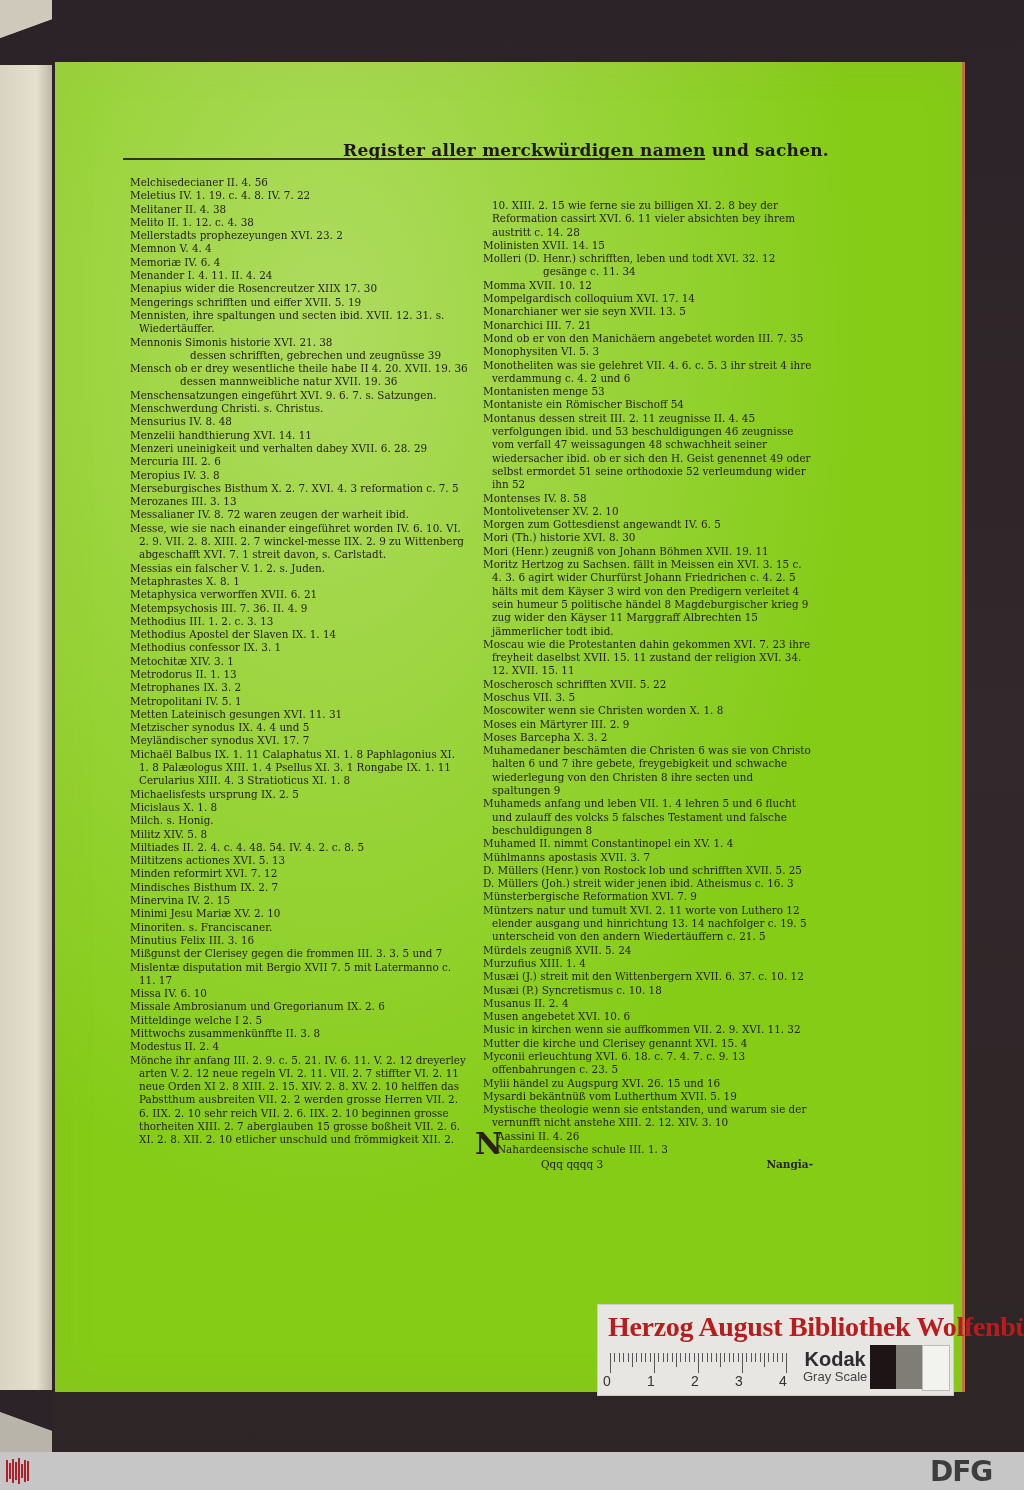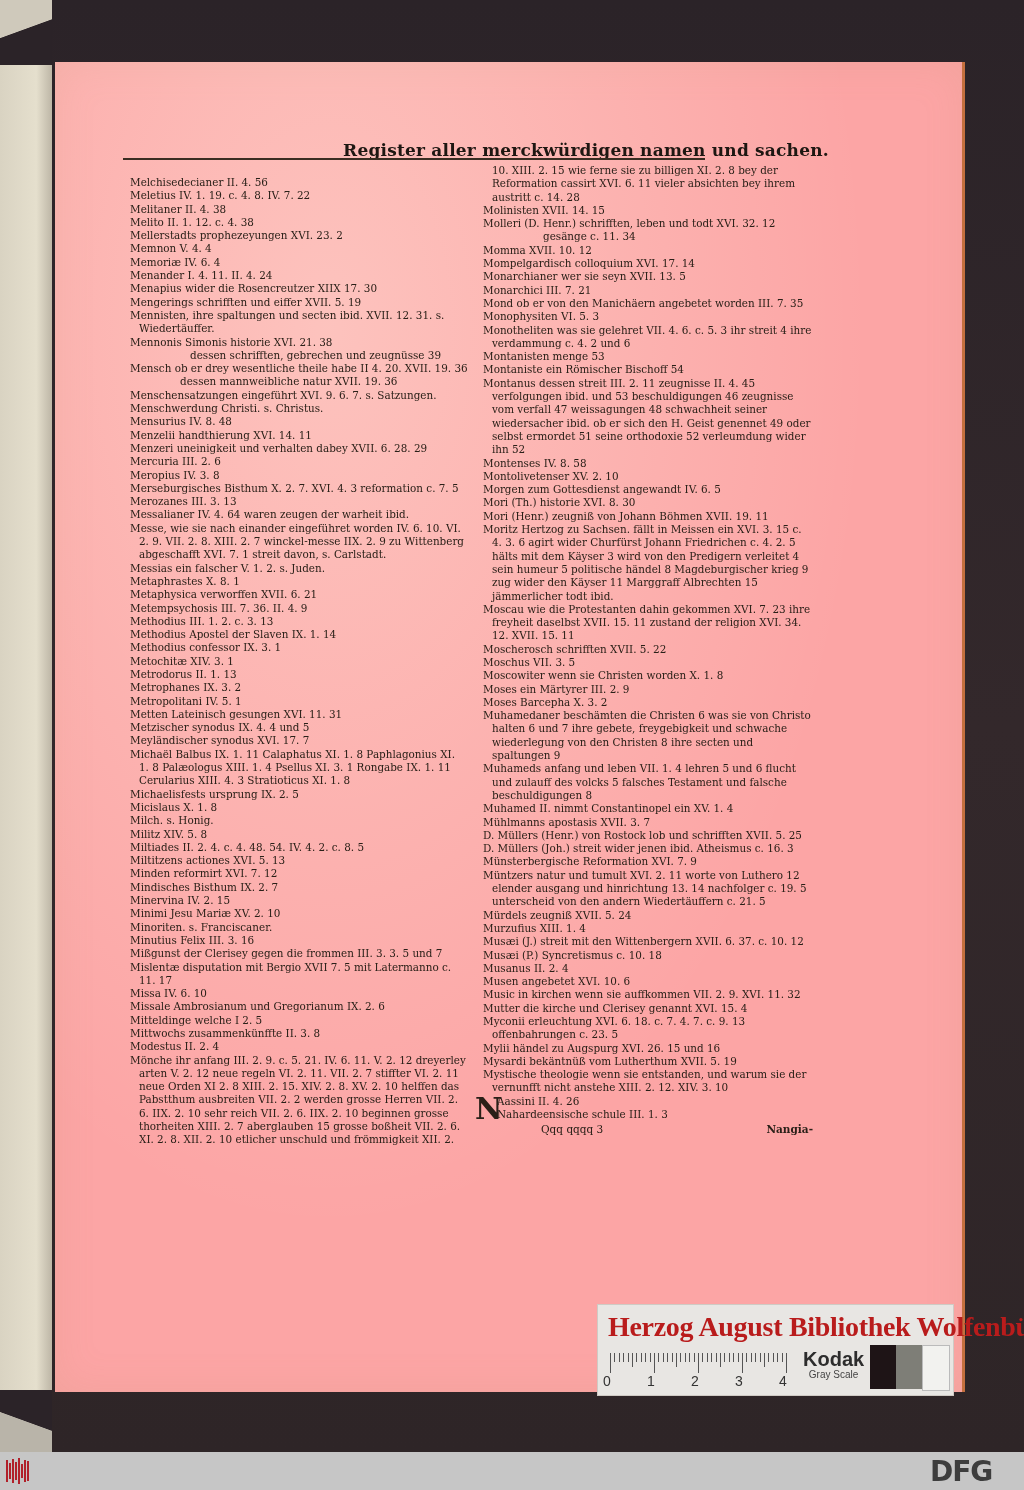--- a/index.html
+++ b/index.html
@@ -1,46 +1,46 @@
 <!DOCTYPE html>
 <html><head>
 <meta charset="utf-8">
 <style>
   html,body{margin:0;padding:0;}
   body{width:1024px;height:1490px;position:relative;overflow:hidden;background:#2f2629;font-family:"DejaVu Serif",serif;}
   .backdrop{position:absolute;left:0;top:0;width:1024px;height:1452px;background:linear-gradient(180deg,#2b2328 0%,#33282b 50%,#2e2527 100%);}
   .left-leaf{position:absolute;left:0;top:0;width:52px;height:1452px;background:linear-gradient(90deg,#d9d3c2 0%,#e5dfcd 70%,#bdb6a6 100%);}
   .left-leaf .shade-top{position:absolute;left:0;top:0;width:52px;height:65px;background:linear-gradient(160deg,#cfc9bb 0%,#cfc9bb 45%,#2b2328 46%);}
   .left-leaf .shade-bot{position:absolute;left:0;top:1390px;width:52px;height:62px;background:linear-gradient(200deg,#2b2328 0%,#2b2328 50%,#b9b4a9 51%);}
-  .page{position:absolute;left:55px;top:62px;width:910px;height:1330px;background:#fca5a5;box-shadow:inset -3px 0 0 #c4703e, inset 0 0 40px rgba(180,150,100,.15);}
+  .page{position:absolute;left:55px;top:62px;width:910px;height:1330px;background:#84cc16;box-shadow:inset -3px 0 0 #c4703e, inset 0 0 40px rgba(180,150,100,.15);}
   .page:before{content:"";position:absolute;left:0;top:0;right:0;bottom:0;background:radial-gradient(ellipse at 30% 20%,rgba(255,250,235,.35),transparent 60%);}
   .header{position:absolute;left:72px;right:50px;top:78px;text-align:center;}
   .header-title{font-family:"DejaVu Serif",serif;font-weight:bold;font-size:17px;color:#1e1712;letter-spacing:.2px;padding-left:130px;}
   .rule{position:absolute;left:68px;top:96px;width:582px;height:2px;background:#3a2d22;}
   .col{position:absolute;top:102px;font-size:10.4px;line-height:13.3px;color:#2a2018;}
   .col-left{left:75px;width:338px;margin-top:12px;}
   .col-right{left:428px;width:330px;}
   .entry{padding-left:9px;text-indent:-9px;margin:0;}
-  .entry.cont{text-indent:0;padding-left:9px;}
+  .entry.cont{text-indent:0;padding-left:9px;margin-top:35px;}
   .entry.sub{padding-left:60px;text-indent:0;}
   .entry.sub2{padding-left:50px;text-indent:0;}
   .section-letter{position:absolute;left:-8px;top:0;font-size:30px;line-height:28px;font-weight:bold;color:#2a2018;}
   .nsection{position:relative;padding-left:14px;}
   .footline{display:flex;justify-content:space-between;margin-top:2px;padding-left:14px;}
   .sig{font-size:10.5px;margin-left:44px;}
   .catch{font-weight:bold;font-size:10.5px;}
   .target{position:absolute;left:597px;top:1304px;width:355px;height:90px;background:#e8e6e3;border:1px solid #cfcac4;}
   .target-title{position:absolute;left:10px;top:6px;font-family:"Liberation Serif",serif;font-weight:bold;font-size:28px;color:#b91c1c;letter-spacing:-.3px;white-space:nowrap;}
   .ruler{position:absolute;left:10px;top:44px;width:185px;height:24px;}
   .ruler .tick{position:absolute;top:4px;width:1px;background:#555;}
   .ruler-nums{position:absolute;left:5px;top:68px;width:200px;height:16px;font-family:"Liberation Sans",sans-serif;font-size:14px;color:#333;}
   .ruler-nums span{position:absolute;}
   .kodak{position:absolute;left:205px;top:44px;text-align:center;}
   .kodak-brand{font-family:"Liberation Sans",sans-serif;font-weight:bold;font-size:20px;color:#2d2d2d;line-height:20px;}
-  .kodak-sub{font-family:"Liberation Sans",sans-serif;font-size:10px;color:#444;}
+  .kodak-sub{font-family:"Liberation Sans",sans-serif;font-size:13px;color:#444;}
   .patch{position:absolute;top:40px;width:26px;height:44px;}
   .p1{left:272px;background:#1e1416;}
   .p2{left:298px;background:#7e7e77;}
   .p3{left:324px;background:#f2f2ef;border:1px solid #bbb;}
   .footer{position:absolute;left:0;top:1452px;width:1024px;height:38px;background:#c6c6c6;}
   .footer-logo{position:absolute;left:6px;top:6px;width:26px;height:26px;display:flex;gap:1px;align-items:center;}
   .footer-logo i{display:block;width:2px;background:#b1202a;}
   .footer-text{position:absolute;left:122px;top:6px;font-family:"Liberation Sans",sans-serif;font-size:21px;color:#151515;white-space:nowrap;letter-spacing:-.3px;}
   .dfg{position:absolute;left:930px;top:3px;font-family:"DejaVu Sans",sans-serif;font-weight:bold;font-size:28px;color:#3d3d3d;letter-spacing:-1px;}
 </style>
@@ -77,21 +77,21 @@
       <p class="entry sub2">dessen mannweibliche natur XVII. 19. 36</p>
       <p class="entry">Menschensatzungen eingeführt XVI. 9. 6. 7. s. Satzungen.</p>
       <p class="entry">Menschwerdung Christi. s. Christus.</p>
       <p class="entry">Mensurius IV. 8. 48</p>
       <p class="entry">Menzelii handthierung XVI. 14. 11</p>
       <p class="entry">Menzeri uneinigkeit und verhalten dabey XVII. 6. 28. 29</p>
       <p class="entry">Mercuria III. 2. 6</p>
       <p class="entry">Meropius IV. 3. 8</p>
       <p class="entry">Merseburgisches Bisthum X. 2. 7. XVI. 4. 3 reformation c. 7. 5</p>
       <p class="entry">Merozanes III. 3. 13</p>
-      <p class="entry">Messalianer IV. 4. 64 waren zeugen der warheit ibid.</p>
+      <p class="entry">Messalianer IV. 8. 72 waren zeugen der warheit ibid.</p>
       <p class="entry">Messe, wie sie nach einander eingeführet worden IV. 6. 10. VI. 2. 9. VII. 2. 8. XIII. 2. 7 winckel-messe IIX. 2. 9 zu Wittenberg abgeschafft XVI. 7. 1 streit davon, s. Carlstadt.</p>
       <p class="entry">Messias ein falscher V. 1. 2. s. Juden.</p>
       <p class="entry">Metaphrastes X. 8. 1</p>
       <p class="entry">Metaphysica verworffen XVII. 6. 21</p>
       <p class="entry">Metempsychosis III. 7. 36. II. 4. 9</p>
       <p class="entry">Methodius III. 1. 2. c. 3. 13</p>
       <p class="entry">Methodius Apostel der Slaven IX. 1. 14</p>
       <p class="entry">Methodius confessor IX. 3. 1</p>
       <p class="entry">Metochitæ XIV. 3. 1</p>
       <p class="entry">Metrodorus II. 1. 13</p>

